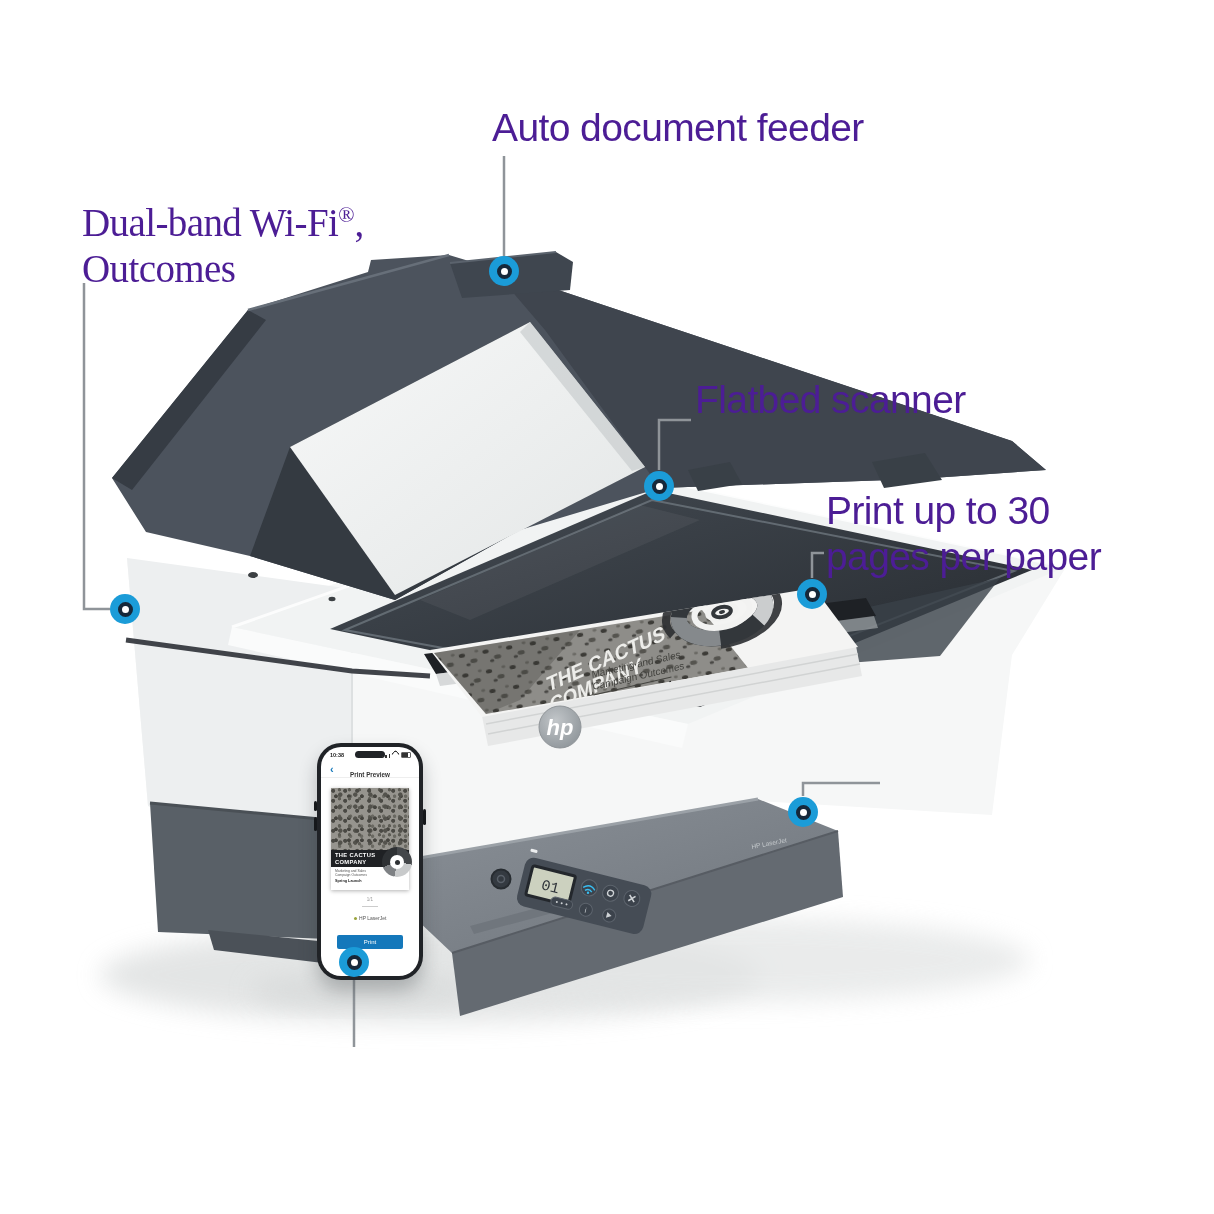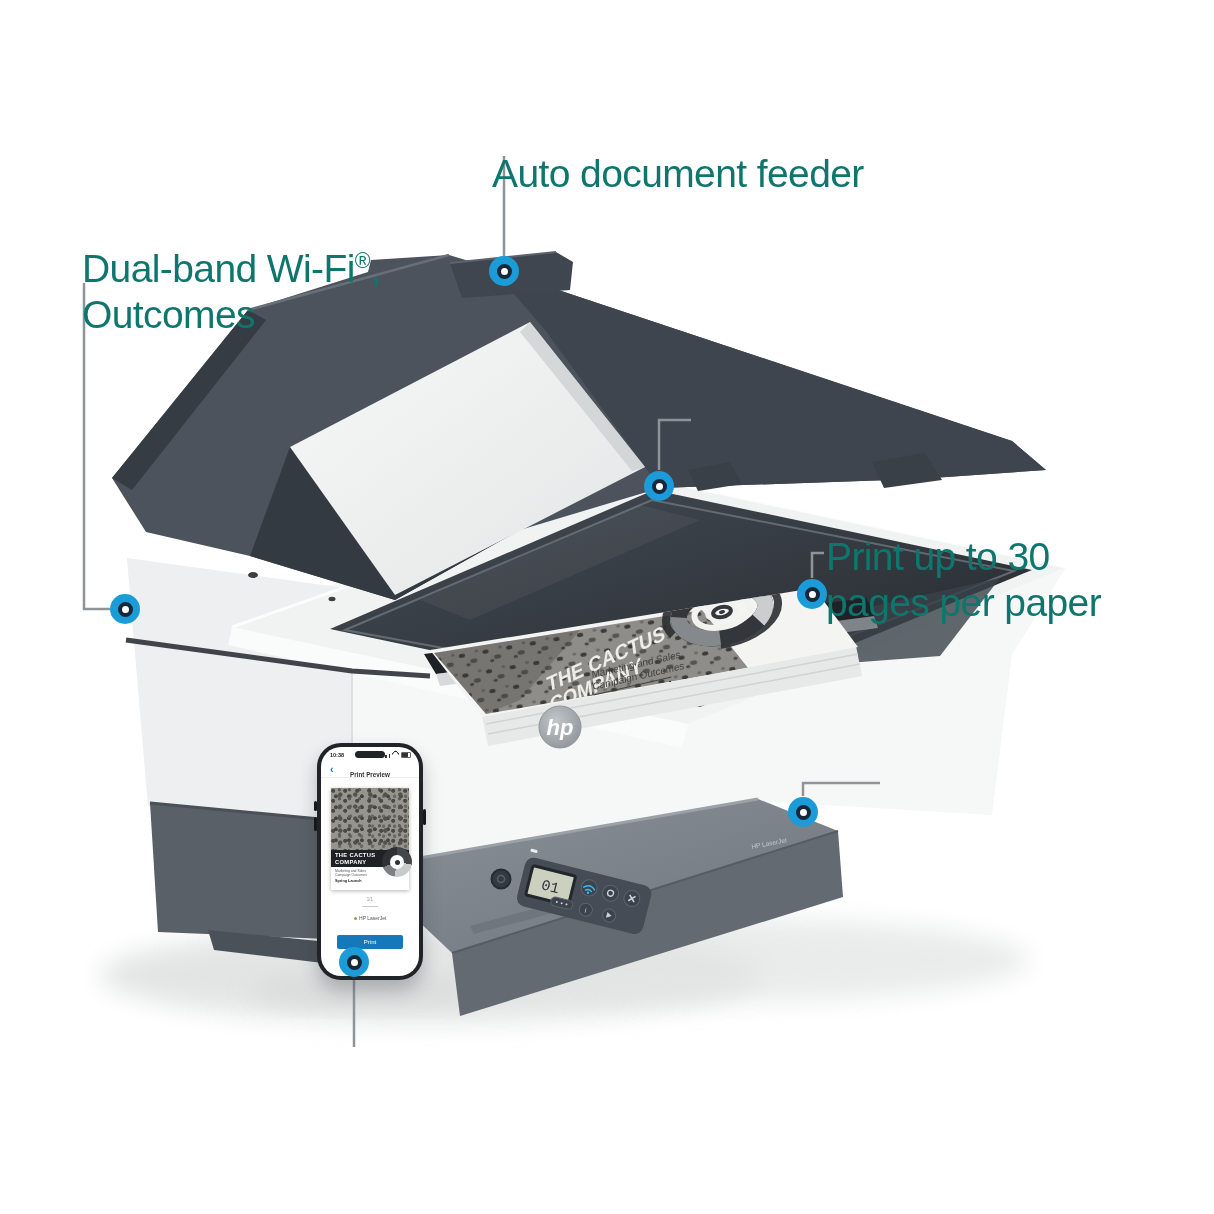--- a/index.html
+++ b/index.html
@@ -1,21 +1,21 @@
 <!DOCTYPE html>
 <html><head>
 <meta charset="utf-8">
 <style>
   html,body{margin:0;padding:0;background:#ffffff;}
   #stage{position:relative;width:1214px;height:1214px;background:#fff;overflow:hidden;
          font-family:"Liberation Sans",sans-serif;}
   #scene{position:absolute;left:0;top:0;z-index:1;}
   
-  .callout{position:absolute;z-index:35;color:#0f766e;font-size:39px;line-height:46px;
-           letter-spacing:-0.6px;white-space:nowrap;margin-top:46px;}
+  .callout{position:absolute;z-index:35;color:#4c1d95;font-size:39px;line-height:46px;
+           letter-spacing:-0.6px;white-space:nowrap;}
   .callout sup{font-size:55%;letter-spacing:0;}
   
   .marker{position:absolute;z-index:40;width:30px;height:30px;border-radius:50%;
           background:#1b9cd8;display:flex;align-items:center;justify-content:center;}
   .marker::after{content:"";width:7px;height:7px;border-radius:50%;background:#fff;
           border:4.5px solid #16283a;}
   
   .phone{position:absolute;left:317px;top:743px;width:106px;height:237px;z-index:20;
          background:#202327;border-radius:24px;box-shadow:0 10px 18px rgba(40,45,50,.28);}
   .side-btn{position:absolute;width:3px;border-radius:2px;background:#15181b;}
@@ -278,23 +278,26 @@
   <div class="marker" style="left:489px;top:256px;"></div>
   <div class="marker" style="left:110px;top:594px;"></div>
   <div class="marker" style="left:644px;top:471px;"></div>
   <div class="marker" style="left:797px;top:579px;"></div>
   <div class="marker" style="left:788px;top:797px;"></div>
   <div class="marker" style="left:339px;top:947px;"></div>
 
   <div class="callout" style="left:492px;top:105px;">
     <span>Auto document feeder</span>
   </div>
-  <div class="callout" style="left:82px;top:192px;">
+  <div class="callout" style="left:82px;top:192px;font-family:Liberation Serif, serif;">
     <div><span>Dual-band Wi-Fi</span><sup>®</sup><span>,</span></div>
     <div>Outcomes</div>
+  </div>
+  <div class="callout" style="left:695px;top:377px;">
+    <span>Flatbed scanner</span>
   </div>
   <div class="callout" style="left:826px;top:488px;">
     <div>Print up to 30</div>
     <div>pages per paper</div>
   </div>
   <div class="callout" style="left:886px;top:702px;">
   </div>
 
 </div>
 

